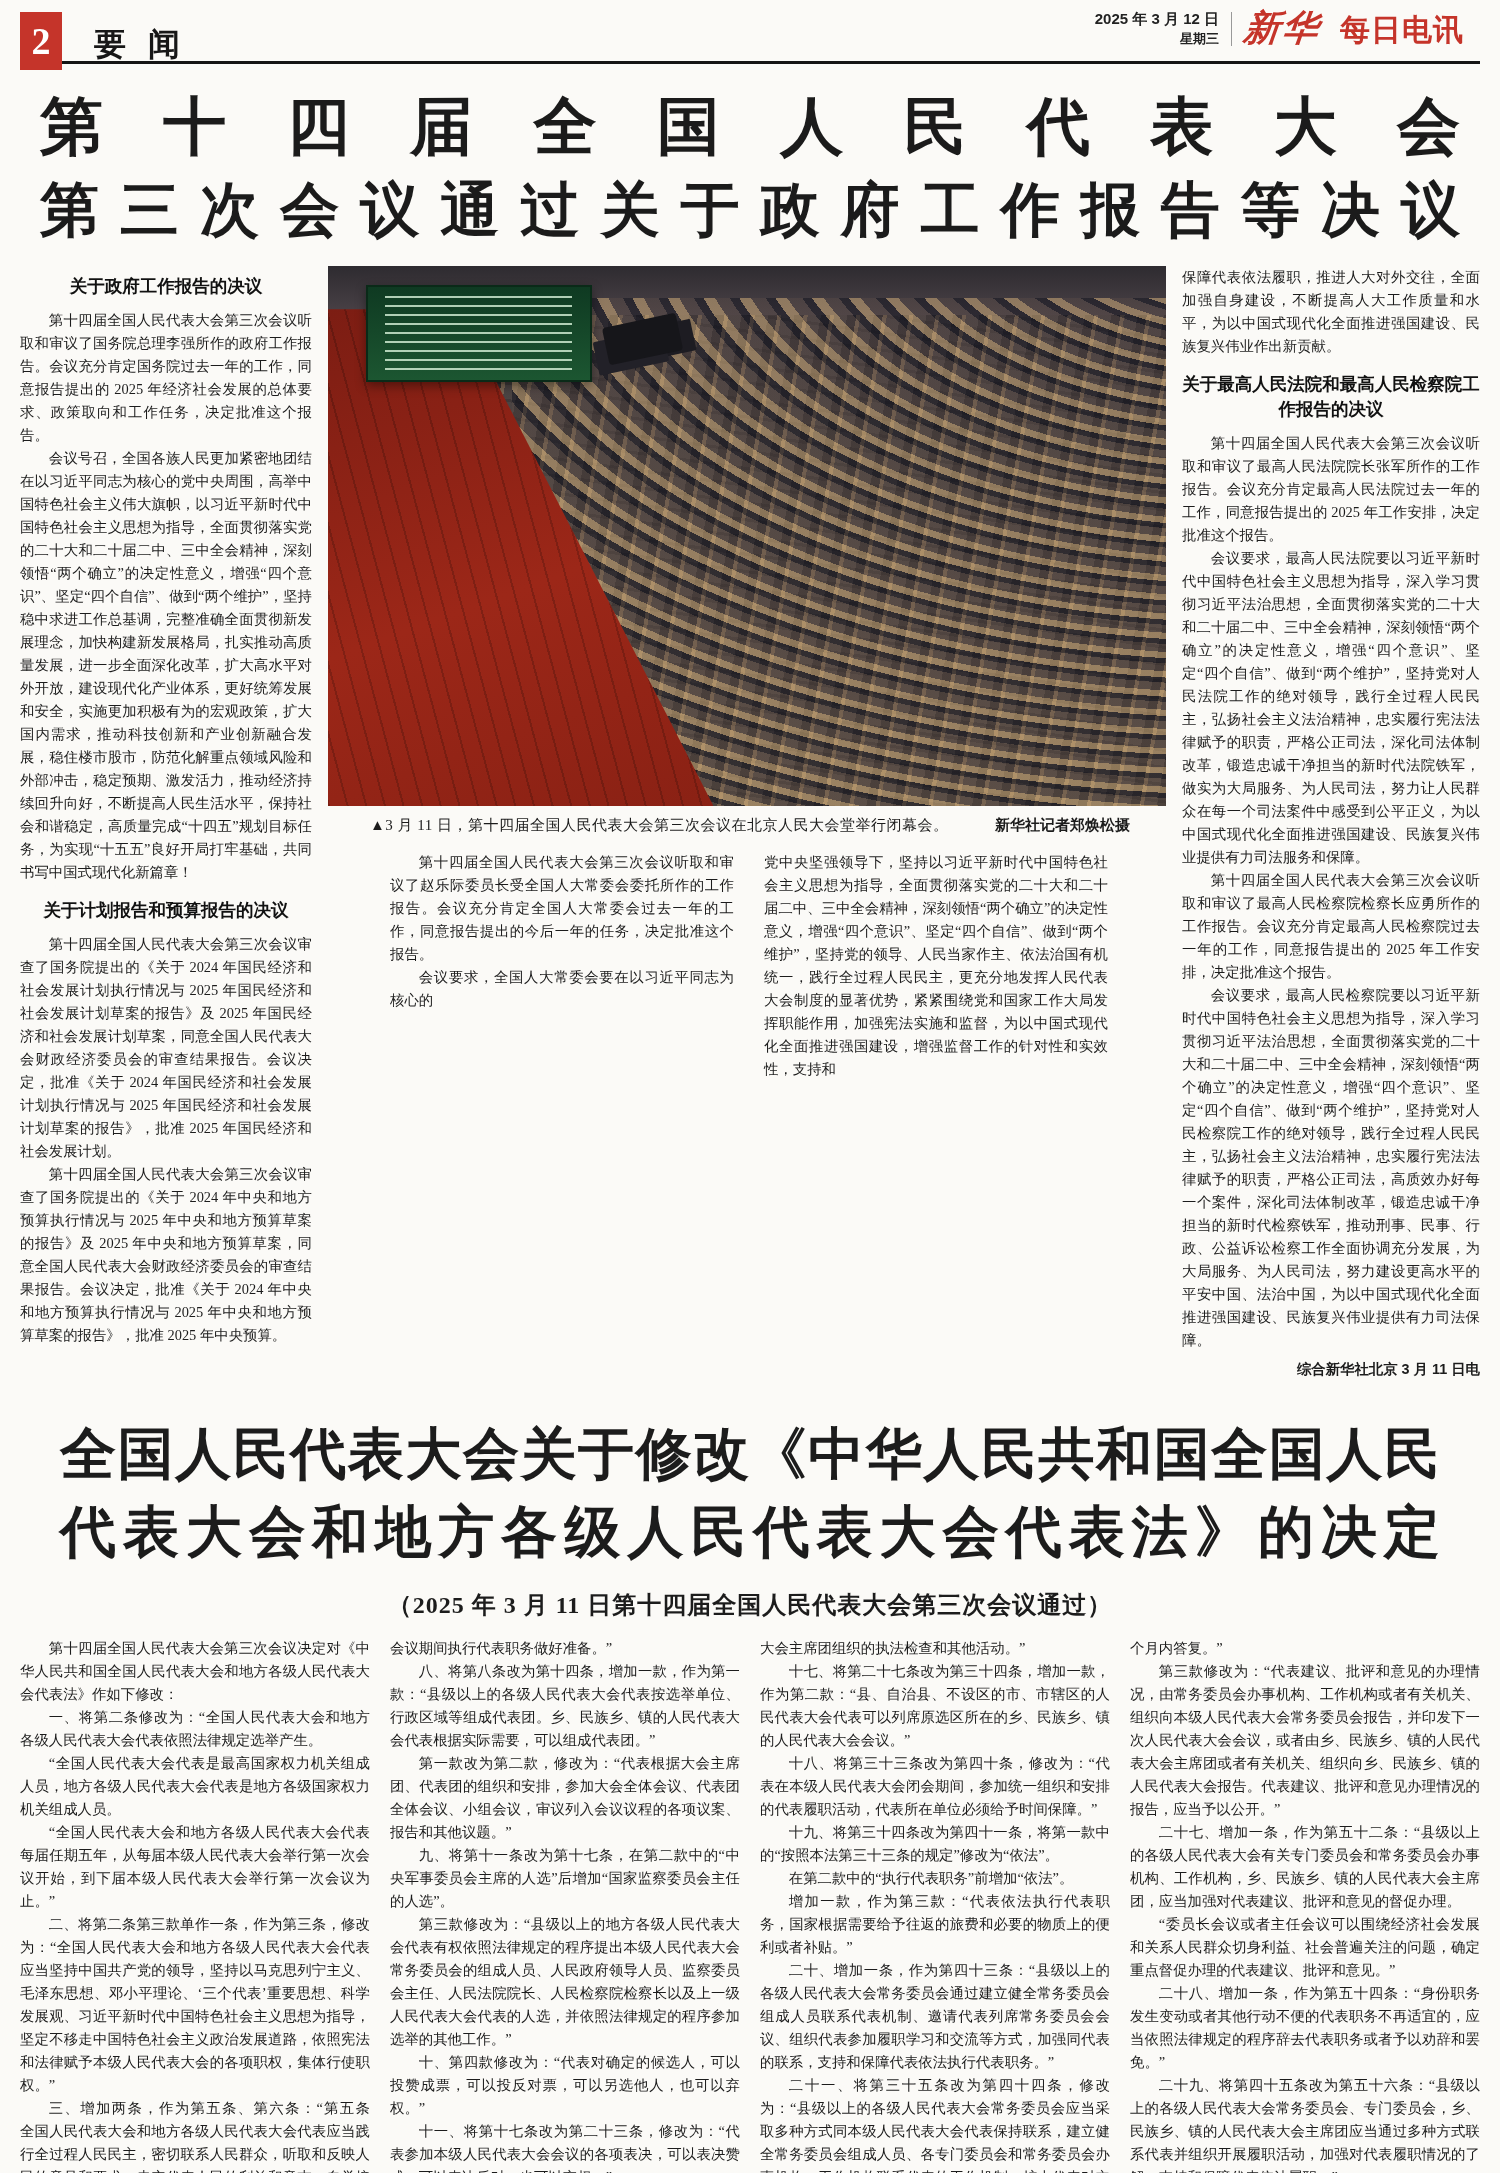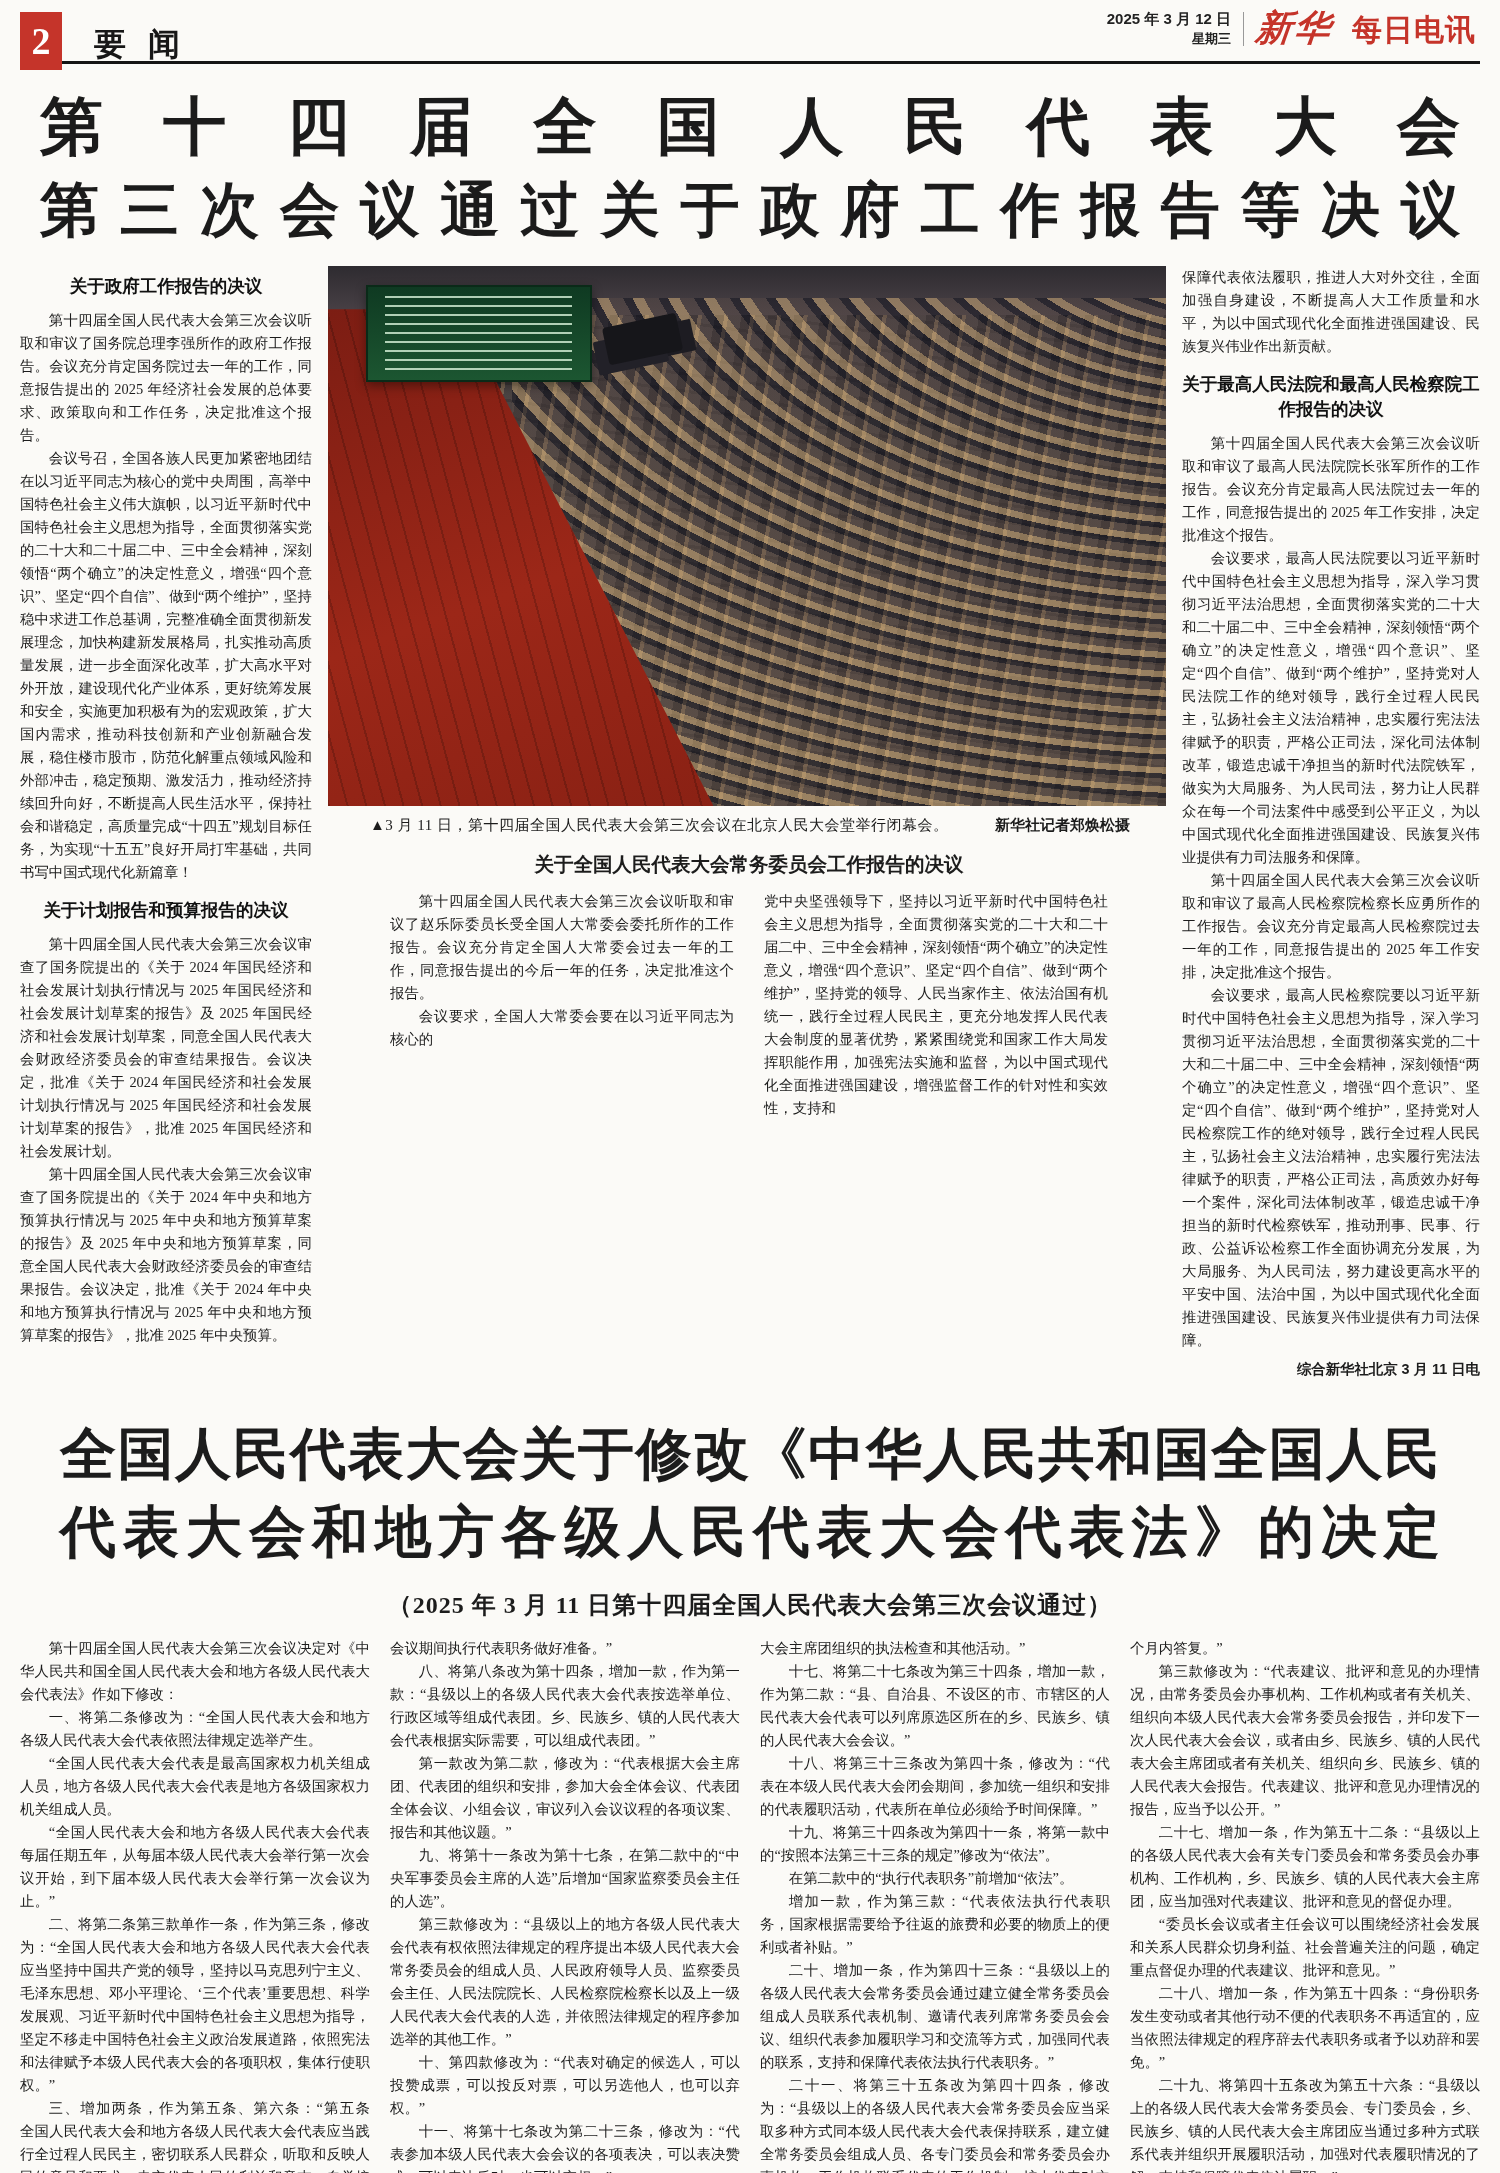--- a/index.html
+++ b/index.html
@@ -14,21 +14,21 @@
   .masthead { position:relative; height:64px; border-bottom:3px solid #151515; }
   .page-num {
     position:absolute; left:0; top:12px; width:42px; height:58px; background:#c5342a;
     color:#fff; font-family:"Liberation Serif",serif; font-weight:bold; font-size:38px;
     display:flex; align-items:center; justify-content:center; z-index:2;
   }
   .section-name {
     position:absolute; left:74px; bottom:-6px; font-size:32px; font-weight:900;
     letter-spacing:22px; color:#171717; font-family:"Liberation Serif","DejaVu Serif",serif;
   }
-  .mast-right { position:absolute; right:4px; bottom:8px; display:flex; align-items:center; gap:12px; }
+  .mast-right { position:absolute; right:16px; bottom:8px; display:flex; align-items:center; gap:12px; }
   .mast-date { text-align:right; font-family:"Liberation Sans","DejaVu Sans",sans-serif; }
   .mast-date .d1 { font-size:15px; font-weight:bold; color:#222; }
   .mast-date .d2 { font-size:13px; font-weight:bold; color:#222; margin-top:1px; }
   .mast-sep { width:1px; height:34px; background:#999; }
   .brand { color:#c5342a; white-space:nowrap; display:flex; align-items:baseline; }
   .brand .xh { font-size:36px; font-weight:900; font-style:italic; letter-spacing:2px;
                transform:skewX(-6deg); font-family:"Liberation Serif",serif; }
   .brand .mr { font-size:30px; font-weight:900; letter-spacing:1px; margin-left:20px;
                font-family:"Liberation Sans","DejaVu Sans",sans-serif; }
   
@@ -152,21 +152,20 @@
         <div class="photo-seats"></div>
         <div class="photo-carpet"></div>
         <div class="photo-screen"></div>
         <div class="photo-camera"></div>
       </div>
       <div class="caption-row">
         <span class="caption-text">▲3 月 11 日，第十四届全国人民代表大会第三次会议在北京人民大会堂举行闭幕会。</span>
         <span class="caption-credit">新华社记者郑焕松摄</span>
       </div>
       <div class="mid-section">
-        <div class="mid-head">关于全国人民代表大会常务委员会工作报告的决议</div>
         <div class="mid-cols">
           <div class="mid-col">
               <p>第十四届全国人民代表大会第三次会议听取和审议了赵乐际委员长受全国人大常委会委托所作的工作报告。会议充分肯定全国人大常委会过去一年的工作，同意报告提出的今后一年的任务，决定批准这个报告。</p>
               <p>会议要求，全国人大常委会要在以习近平同志为核心的</p>
             </div>
           <div class="mid-col">
               <p class="cont">党中央坚强领导下，坚持以习近平新时代中国特色社会主义思想为指导，全面贯彻落实党的二十大和二十届二中、三中全会精神，深刻领悟“两个确立”的决定性意义，增强“四个意识”、坚定“四个自信”、做到“两个维护”，坚持党的领导、人民当家作主、依法治国有机统一，践行全过程人民民主，更充分地发挥人民代表大会制度的显著优势，紧紧围绕党和国家工作大局发挥职能作用，加强宪法实施和监督，为以中国式现代化全面推进强国建设，增强监督工作的针对性和实效性，支持和</p>
             </div>
         </div>
       </div>

